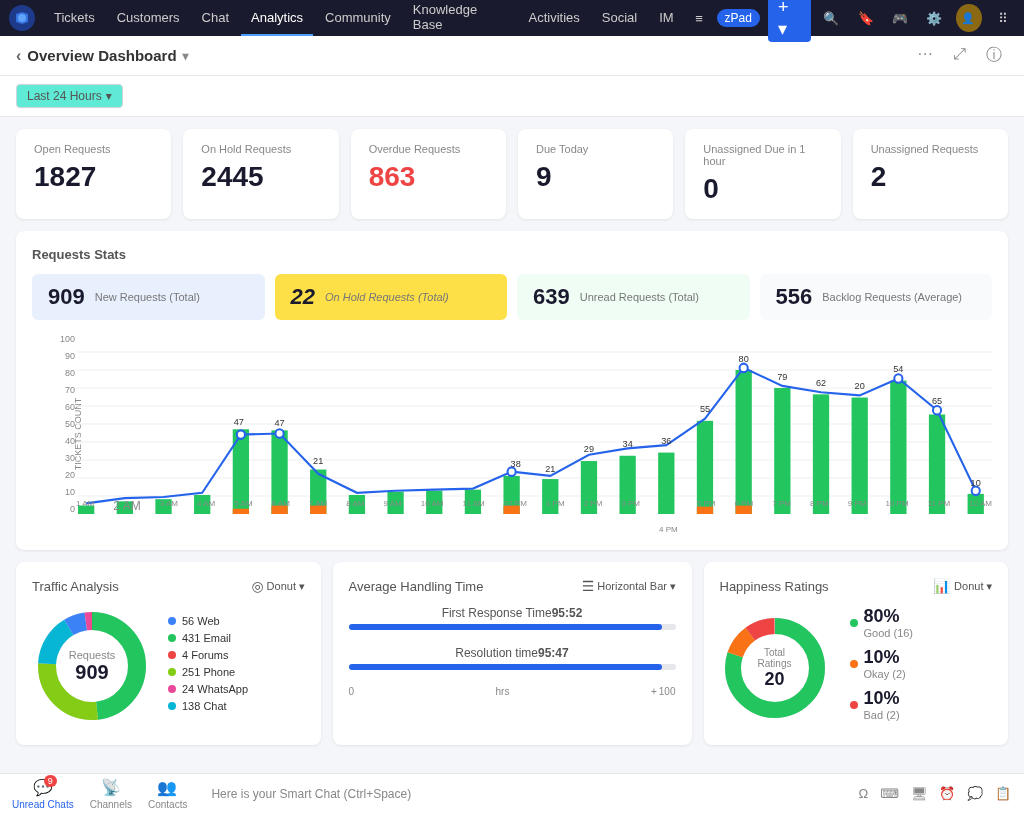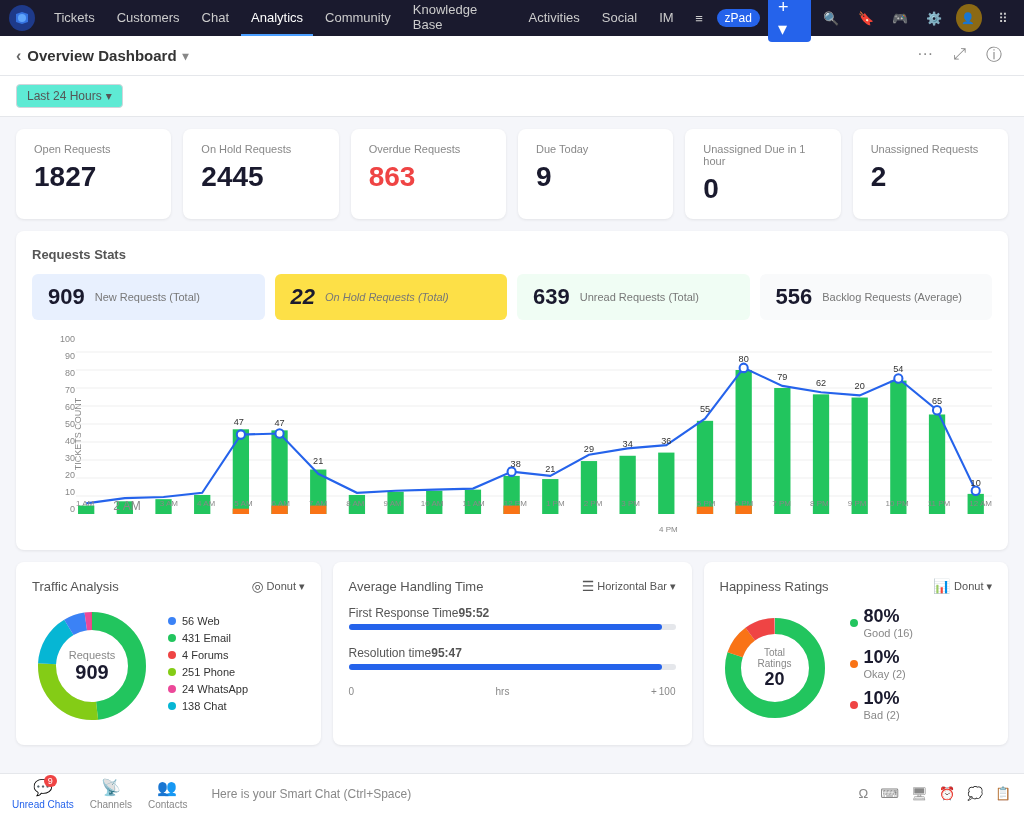--- a/index.html
+++ b/index.html
@@ -63,21 +63,21 @@
     .donut-area { display: flex; align-items: center; gap: 16px; }
     .donut-legend { font-size: 11px; }
     .legend-item { display: flex; align-items: center; gap: 6px; margin-bottom: 5px; }
     .legend-dot { width: 8px; height: 8px; border-radius: 50%; }
     .donut-center { text-align: center; }
     .donut-center .d-label { font-size: 11px; color: #888; }
     .donut-center .d-num { font-size: 20px; font-weight: 700; color: #1a1a2e; }
 
     
     .handling-row { margin-bottom: 16px; }
-    .handling-header { display: flex; justify-content: flex-start; font-size: 12px; color: #555; margin-bottom: 4px; }
+    .handling-header { display: flex; justify-content: center; font-size: 12px; color: #555; margin-bottom: 4px; }
     .handling-bar-bg { background: #e5e7eb; border-radius: 3px; height: 6px; }
     .handling-bar { background: #2563eb; border-radius: 3px; height: 6px; }
 
     
     .happiness-area { display: flex; align-items: center; gap: 20px; }
     .happiness-legend .legend-item { margin-bottom: 8px; }
     .legend-pct { font-size: 18px; font-weight: 700; color: #1a1a2e; }
     .legend-sub { font-size: 11px; color: #888; }
 
     

